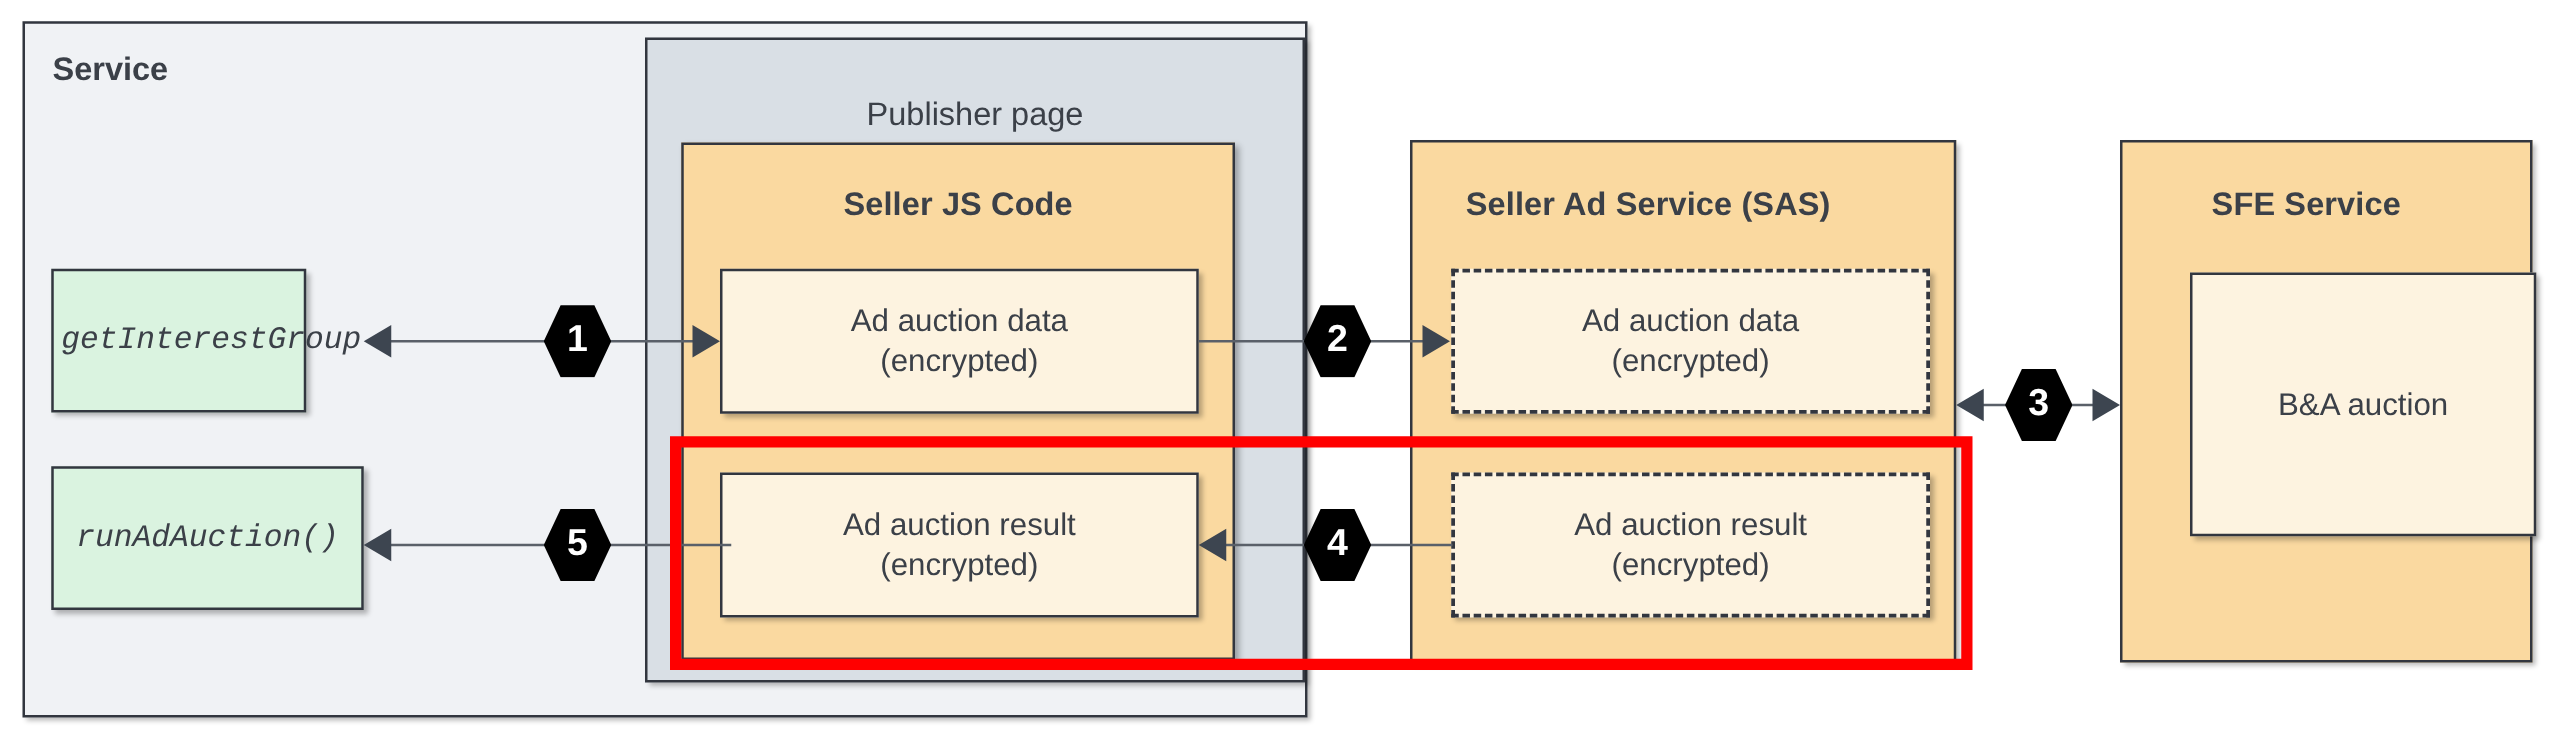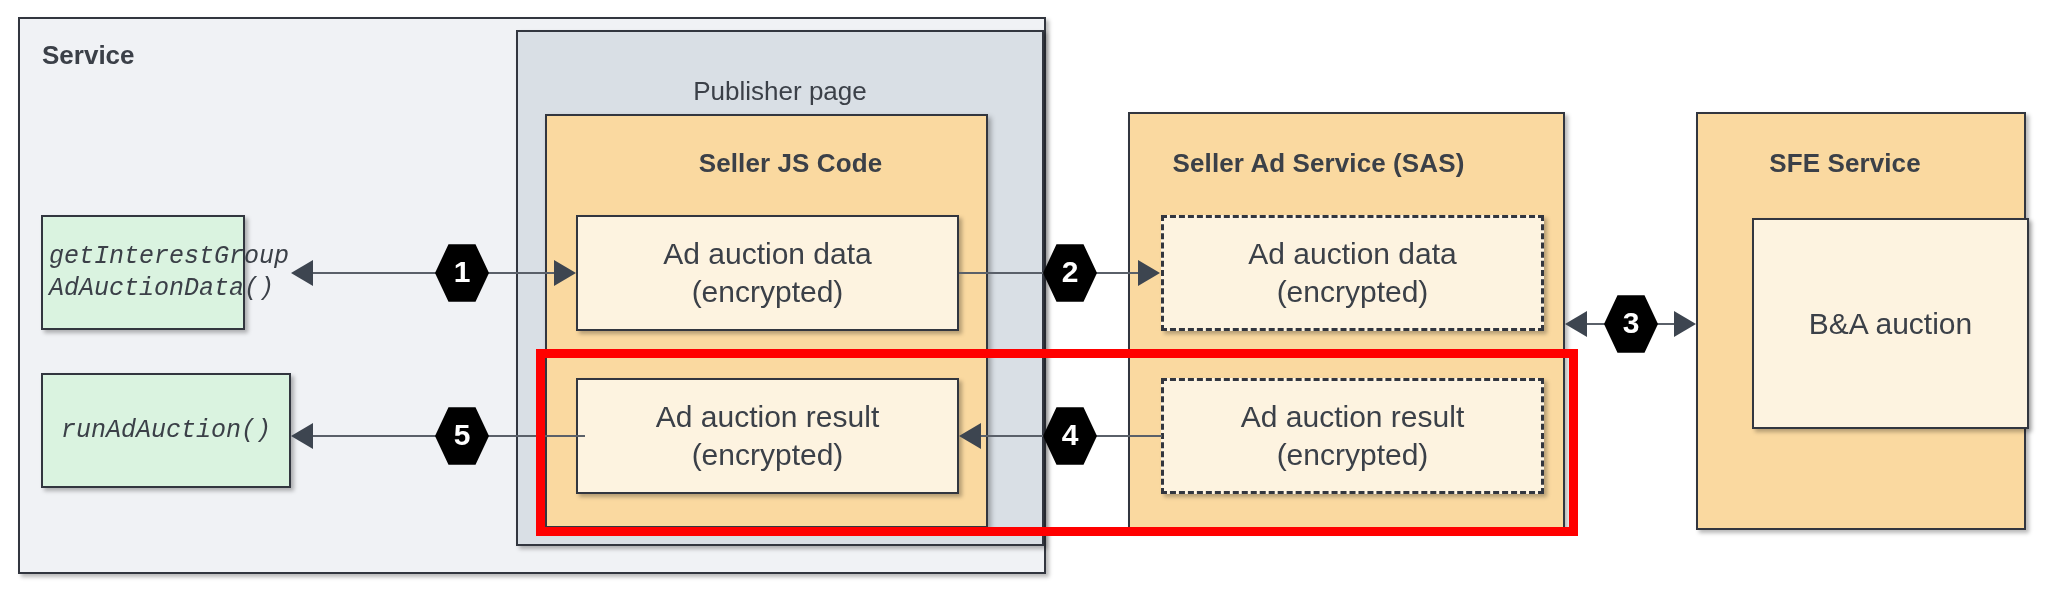--- a/index.html
+++ b/index.html
@@ -69,21 +69,21 @@
   }
 
   
   .cell-text{
     position:absolute;
     left:0; right:0;
     top:50%;
     transform:translateY(-50%);
     text-align:center;
     color:#3b4048;
-    font-size:30px;
+    font-size:25px;
     line-height:1.28;
     padding:0 6px;
     box-sizing:border-box;
   }
   .cell-text .it{ display:block; }
   .mono{
     font-family:"Liberation Mono", monospace;
     font-style:italic;
     font-size:25px;
     line-height:1.3;
@@ -145,37 +145,36 @@
 
 <div id="stage">
 
   <div class="box browser" style="left:18px; top:17px; width:1028px; height:557px;"></div>
 
   <div class="browser-label" style="left:42px; top:40px;">Service</div>
 
   <div class="box green" style="left:41px; top:215px; width:204px; height:115px;">
     <div class="cell-text mono">
       <span>getInterestGroup</span><br>
-      <span>AdAuctionData()</span>
     </div>
   </div>
 
   <div class="box green" style="left:41px; top:373px; width:250px; height:115px;">
     <div class="cell-text mono">
       <span>runAdAuction()</span>
     </div>
   </div>
 
   <div class="box publisher" style="left:516px; top:30px; width:528px; height:516px;"></div>
 
   <div class="title-plain" style="left:516px; width:528px; top:48px;margin-top:28px;">Publisher page</div>
 
   <div class="box orange nested-shadow" style="left:545px; top:114px; width:443px; height:414px;"></div>
 
-  <div class="title-bold" style="left:545px; width:443px; top:148px;padding-left:24px;">Seller JS Code</div>
+  <div class="title-bold" style="left:545px; width:443px; top:148px;">Seller JS Code</div>
 
   <div class="box cream" style="left:576px; top:215px; width:383px; height:116px;">
     <div class="cell-text">
       <span>Ad auction data</span>
       <span class="it">(encrypted)</span>
     </div>
   </div>
 
   <div class="box cream" style="left:576px; top:378px; width:383px; height:116px;">
     <div class="cell-text">

